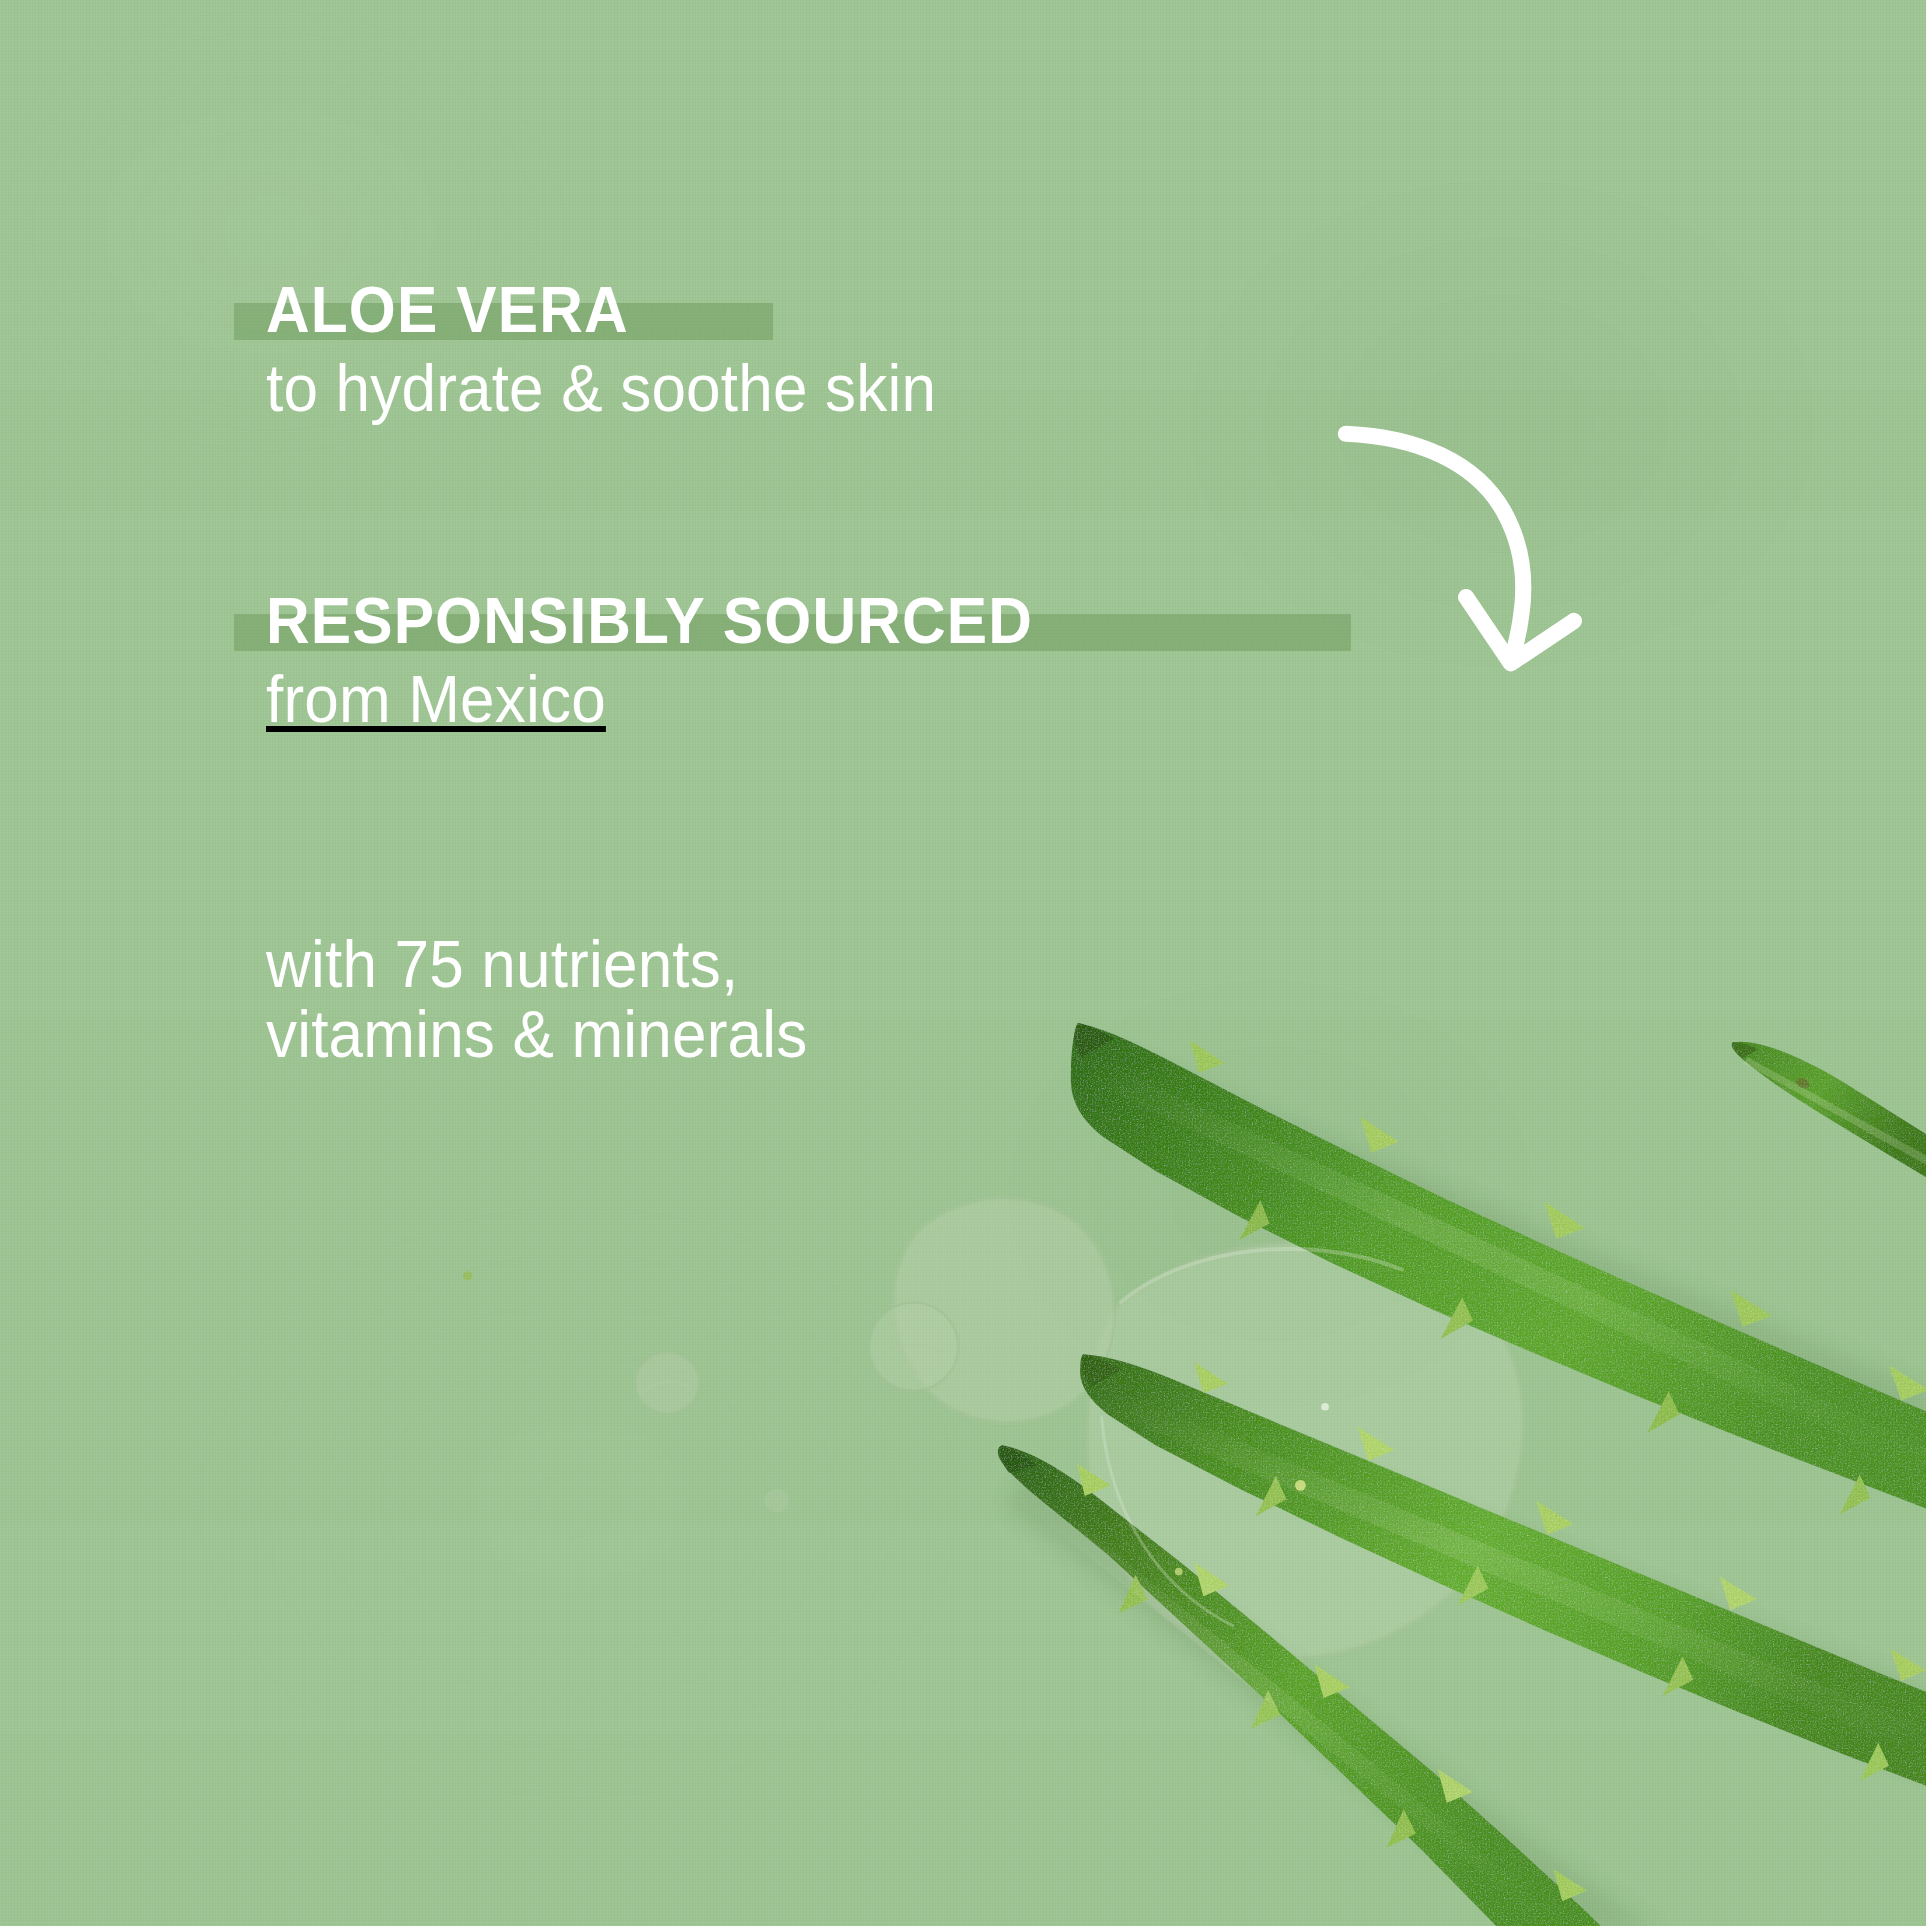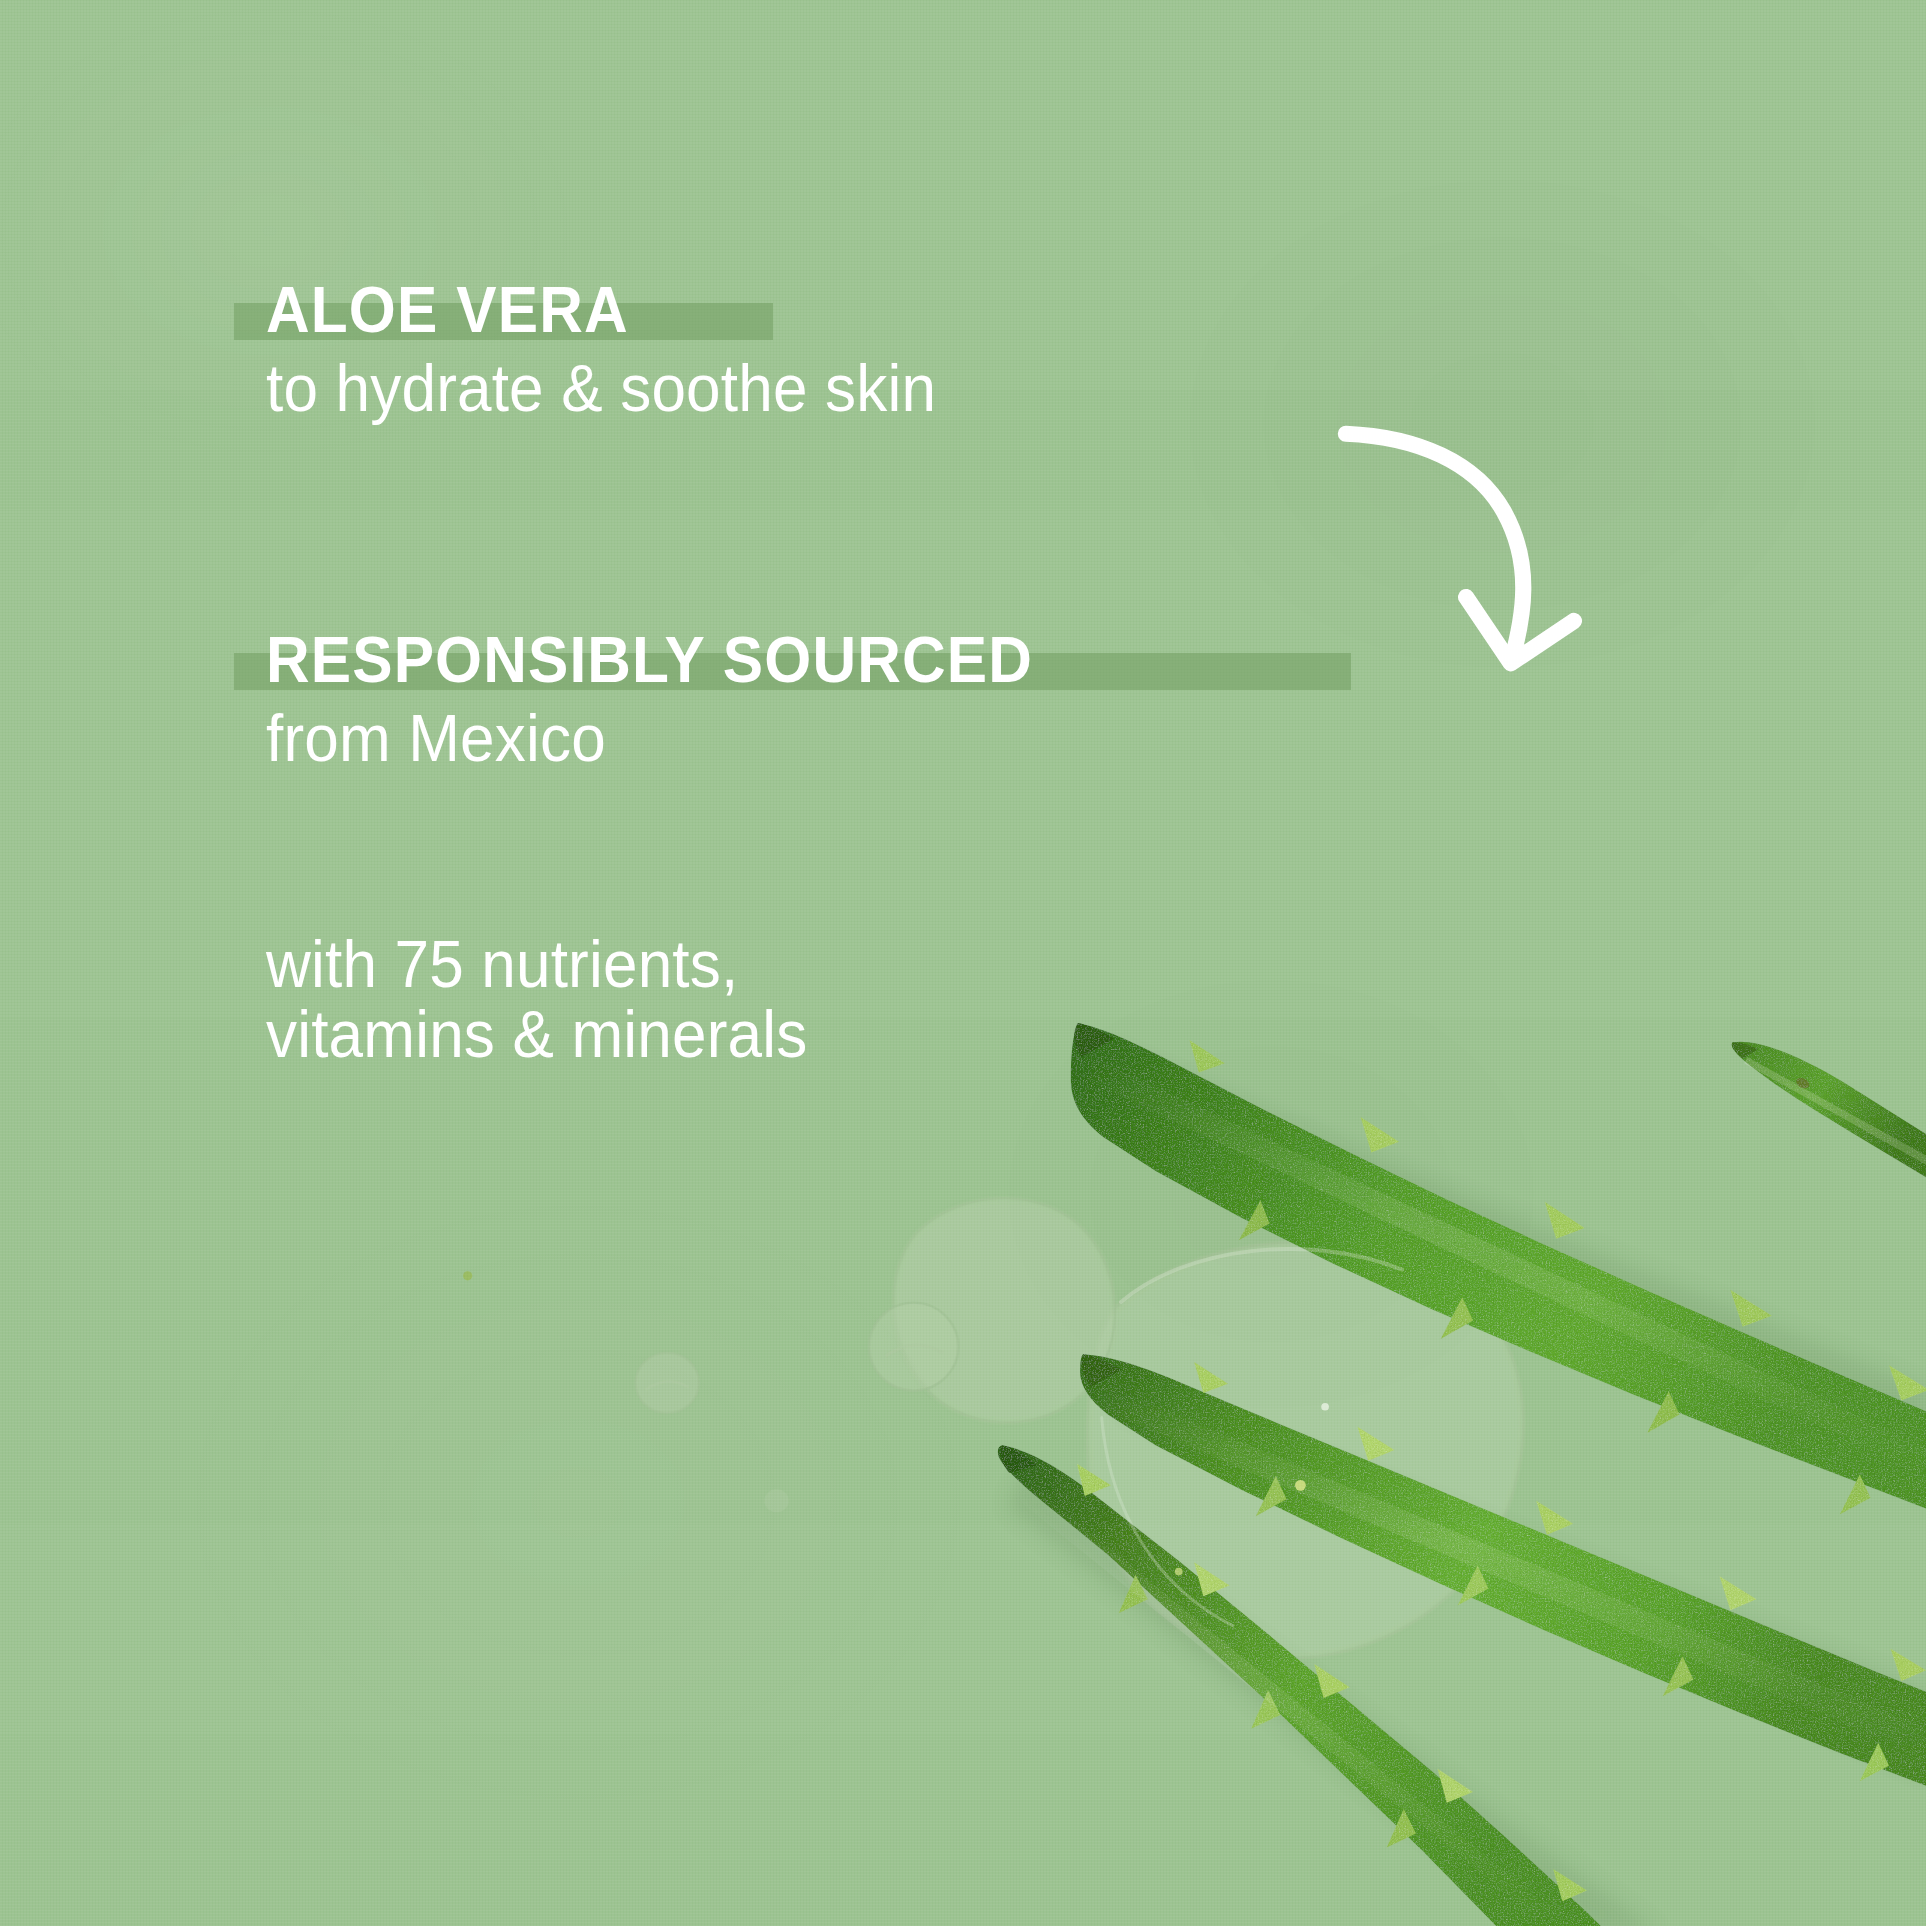--- a/index.html
+++ b/index.html
@@ -43,21 +43,21 @@
   #photo svg{ position:absolute; inset:0; width:1926px; height:1926px; }
 
   
   #copy{
     position:absolute;
     left:0; top:0;
     width:1541px; height:1926px;
   }
   .block{ position:absolute; left:266px; }
   .block.b1{ top:274px; }
-  .block.b2{ top:624px; }
+  .block.b2{ top:585px;text-decoration:underline; }
   .block.b3{ top:921px; }
 
   .head-wrap{ position:relative; display:inline-block; }
   .hl-bar{
     position:absolute;
     left:-32px;
     bottom:4.6px;
     height:37px;
     background:rgba(104,150,88,.46);
     z-index:0;

